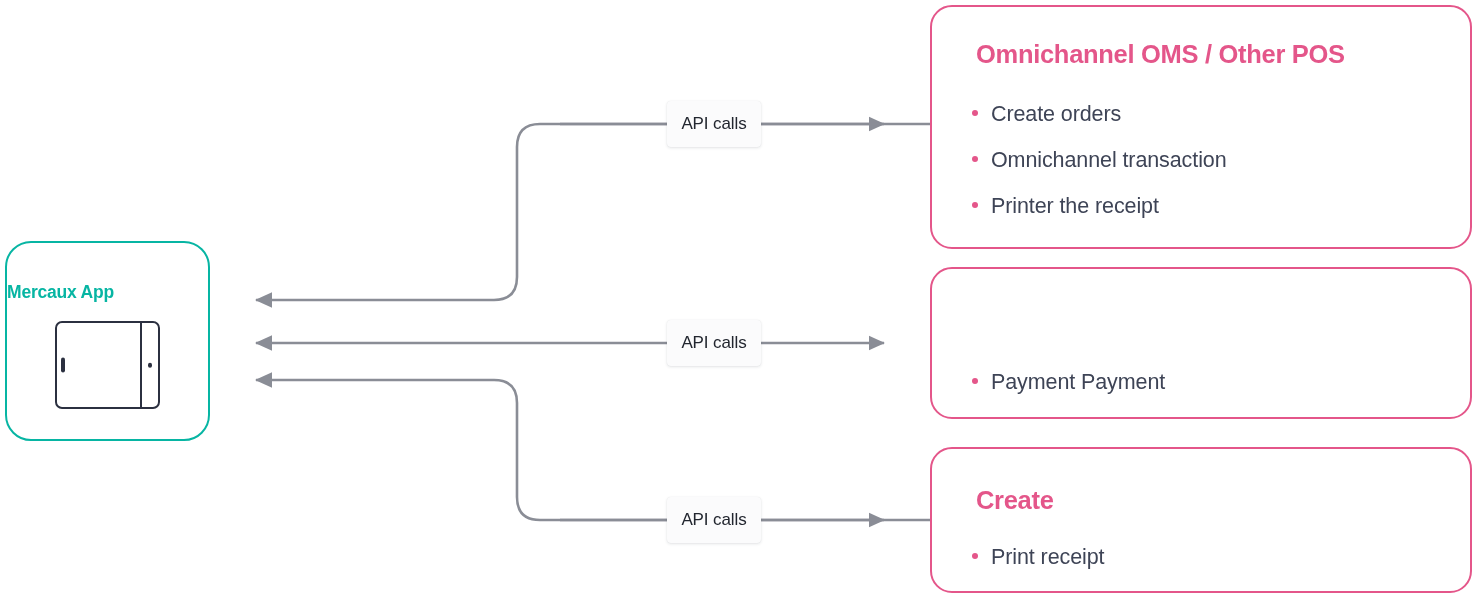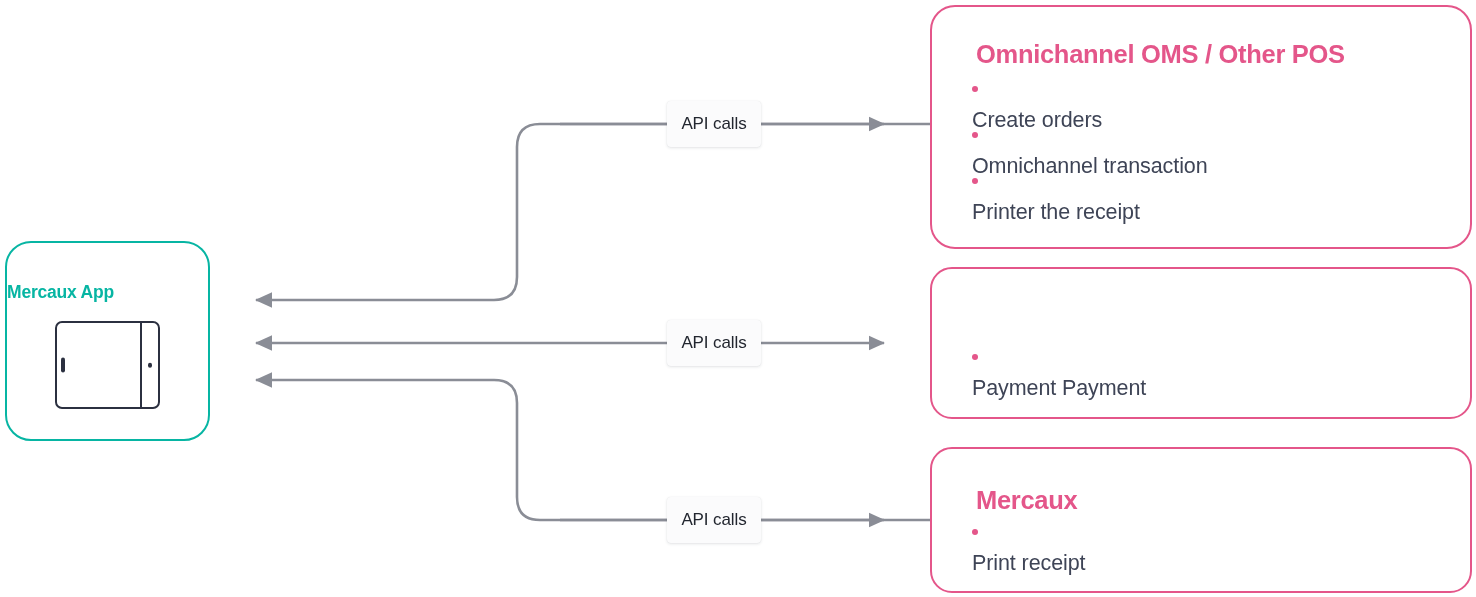--- a/index.html
+++ b/index.html
@@ -91,21 +91,21 @@
   
   .card {
     position: absolute;
     left: 930px;
     width: 542px;
     border: 2.2px solid #E4568A;
     border-radius: 22px;
     background: #ffffff;
     box-sizing: border-box;
   }
-  #card-0 { top: 5px;   height: 244px; border-radius: 25px; }
+  #card-0 { top: 5px;   height: 244px; }
   #card-1 { top: 267px; height: 152px; }
   #card-2 { top: 447px; height: 146px; }
 
   .card-title {
     position: absolute;
     left: 44px;
     font-size: 25.5px;
     font-weight: bold;
     color: #E4568A;
     letter-spacing: -0.3px;
@@ -125,21 +125,20 @@
   }
   #card-0 .bullets { top: 84px; }
   #card-1 .bullets { top: 90px; }
   #card-2 .bullets { top: 85px; }
 
   .bullet-item {
     display: flex;
     align-items: baseline;
     height: 46px;
     line-height: 46px;
-    flex-direction: column;
   }
   .bullet-dot {
     flex: 0 0 auto;
     width: 6px;
     height: 6px;
     border-radius: 50%;
     background: #E4568A;
     margin-right: 13px;
     position: relative;
     top: -5px;
@@ -242,21 +241,21 @@
   <div class="card" id="card-1">
     <ul class="bullets">
       <li class="bullet-item">
         <span class="bullet-dot"></span>
         <span class="bullet-text">Payment Payment</span>
       </li>
     </ul>
   </div>
 
   <div class="card" id="card-2">
-    <div class="card-title">Mercaux</div>
+    <div class="card-title">Create</div>
     <ul class="bullets">
       <li class="bullet-item">
         <span class="bullet-dot"></span>
         <span class="bullet-text">Print receipt</span>
       </li>
     </ul>
   </div>
 
 </div>
 

